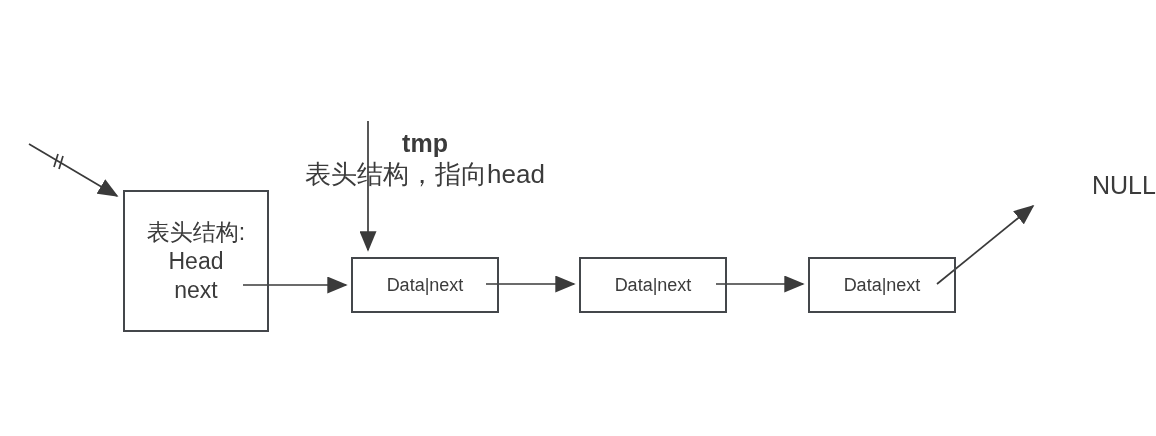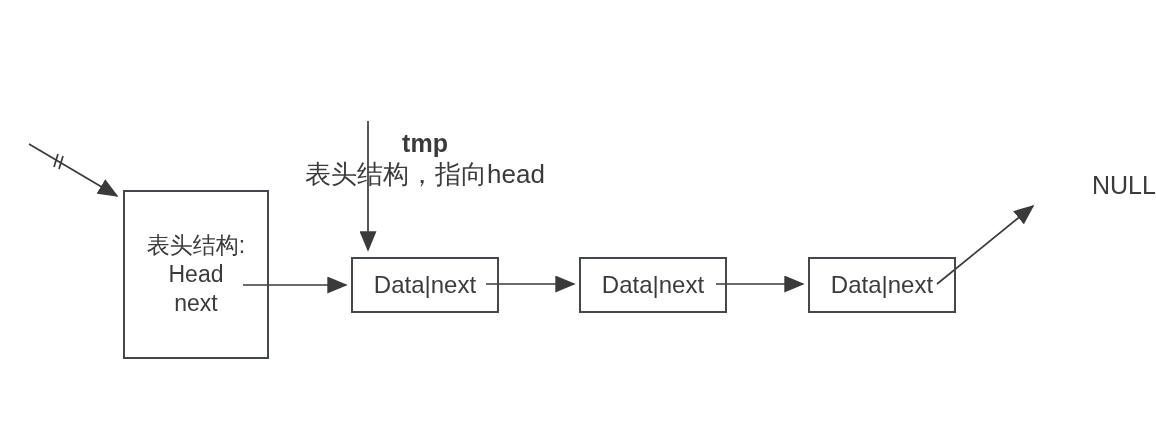--- a/index.html
+++ b/index.html
@@ -22,28 +22,28 @@
     stroke:var(--line);stroke-width:1.7;fill:none;
   }
   .box{
     position:absolute;
     border:2px solid var(--border);
     background:transparent;
     box-sizing:border-box;
     display:flex;align-items:center;justify-content:center;
   }
   .head-box{
-    left:123px;top:190px;width:146px;height:169px;
+    left:123px;top:190px;width:146px;height:142px;
     flex-direction:column;
     font-size:23px;line-height:29px;
     text-align:center;
   }
   .node-box{
     top:257px;width:148px;height:56px;
-    font-size:24px;
+    font-size:18px;
   }
   .node-1{left:351px;}
   .node-2{left:579px;}
   .node-3{left:808px;}
   .tmp-block{
     position:absolute;left:290px;top:128px;width:270px;
     text-align:center;line-height:31px;
   }
   .tmp-name{font-size:25px;font-weight:bold;}
   .tmp-desc{font-size:26px;}

